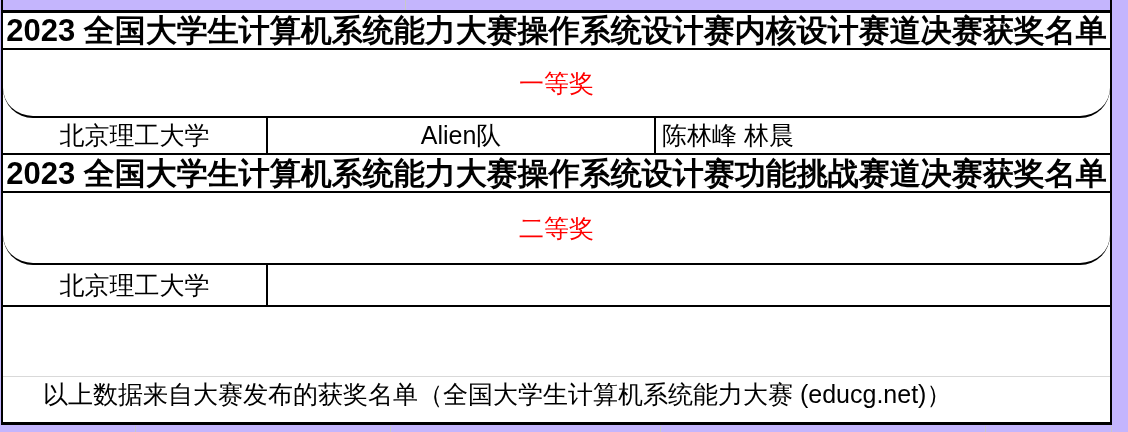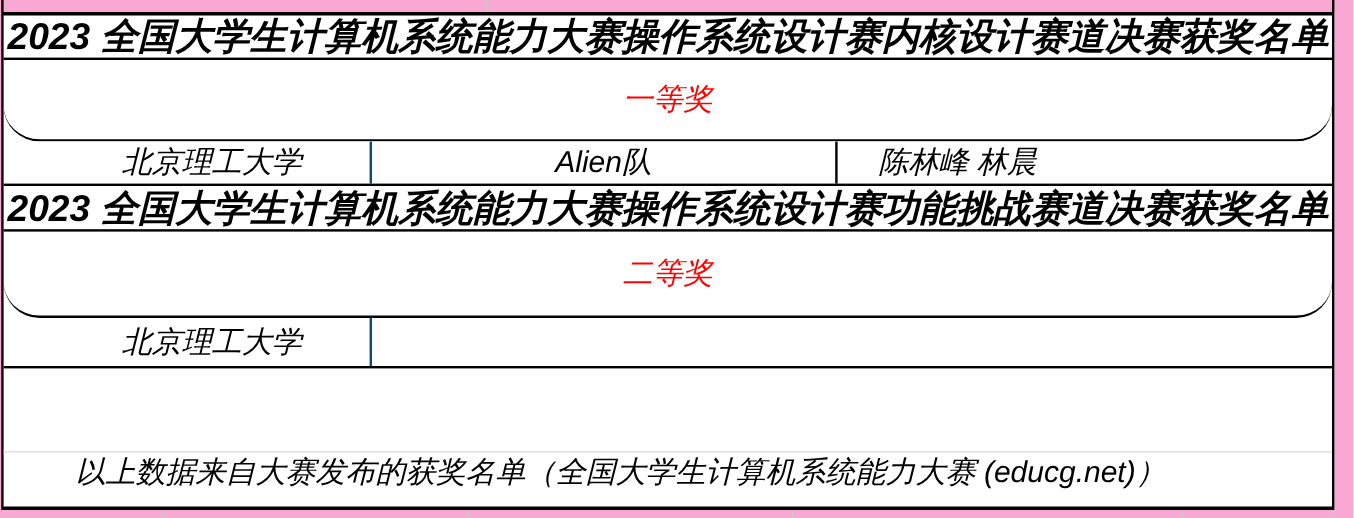--- a/index.html
+++ b/index.html
@@ -5,23 +5,22 @@
   * { margin: 0; padding: 0; box-sizing: border-box; }
   html, body { background: #ffffff; }
   body {
     font-family: "Liberation Sans", "DejaVu Sans", sans-serif;
     color: #000000;
   }
   .canvas {
     position: relative;
     width: 1128px;
     height: 432px;
-    background: #f9a8d4;
+    background: #c4b5fd;
     overflow: hidden;
-    font-style: italic;
   }
   
   .gridline-v {
     position: absolute;
     width: 1px;
     background: #c8c8c8;
   }
   .edge-v {
     position: absolute;
     width: 2px;
@@ -73,45 +72,43 @@
   }
   .data-row-1 { height: 37px; }
   .data-row-2 { height: 42px; }
   .cell {
     display: flex;
     align-items: center;
     height: 100%;
   }
   .cell-school {
     width: 265px;
-    border-right: 2px solid #0c4a6e;
+    border-right: 2px solid #000000;
     justify-content: center;
-    margin-left: 42px;
   }
   .cell-team {
     width: 388px;
     border-right: 2px solid #000000;
     justify-content: center;
   }
   .cell-members {
     flex: 1;
     justify-content: flex-start;
     padding-left: 6px;
-    margin-left: 28px;
   }
   .empty-row {
     height: 70px;
     border-bottom: 1px solid #d9d9d9;
   }
   .footer-row {
     height: 35px;
     border-bottom: none;
     font-size: 25px;
     justify-content: flex-start;
-    padding-left: 60px;
+    padding-left: 40px;
     white-space: nowrap;
     line-height: 1;
   }
 </style>
 </head>
 <body>
 
 <div class="canvas">
 
   <div class="gridline-v" style="left:405px; top:0; height:10px;"></div>

